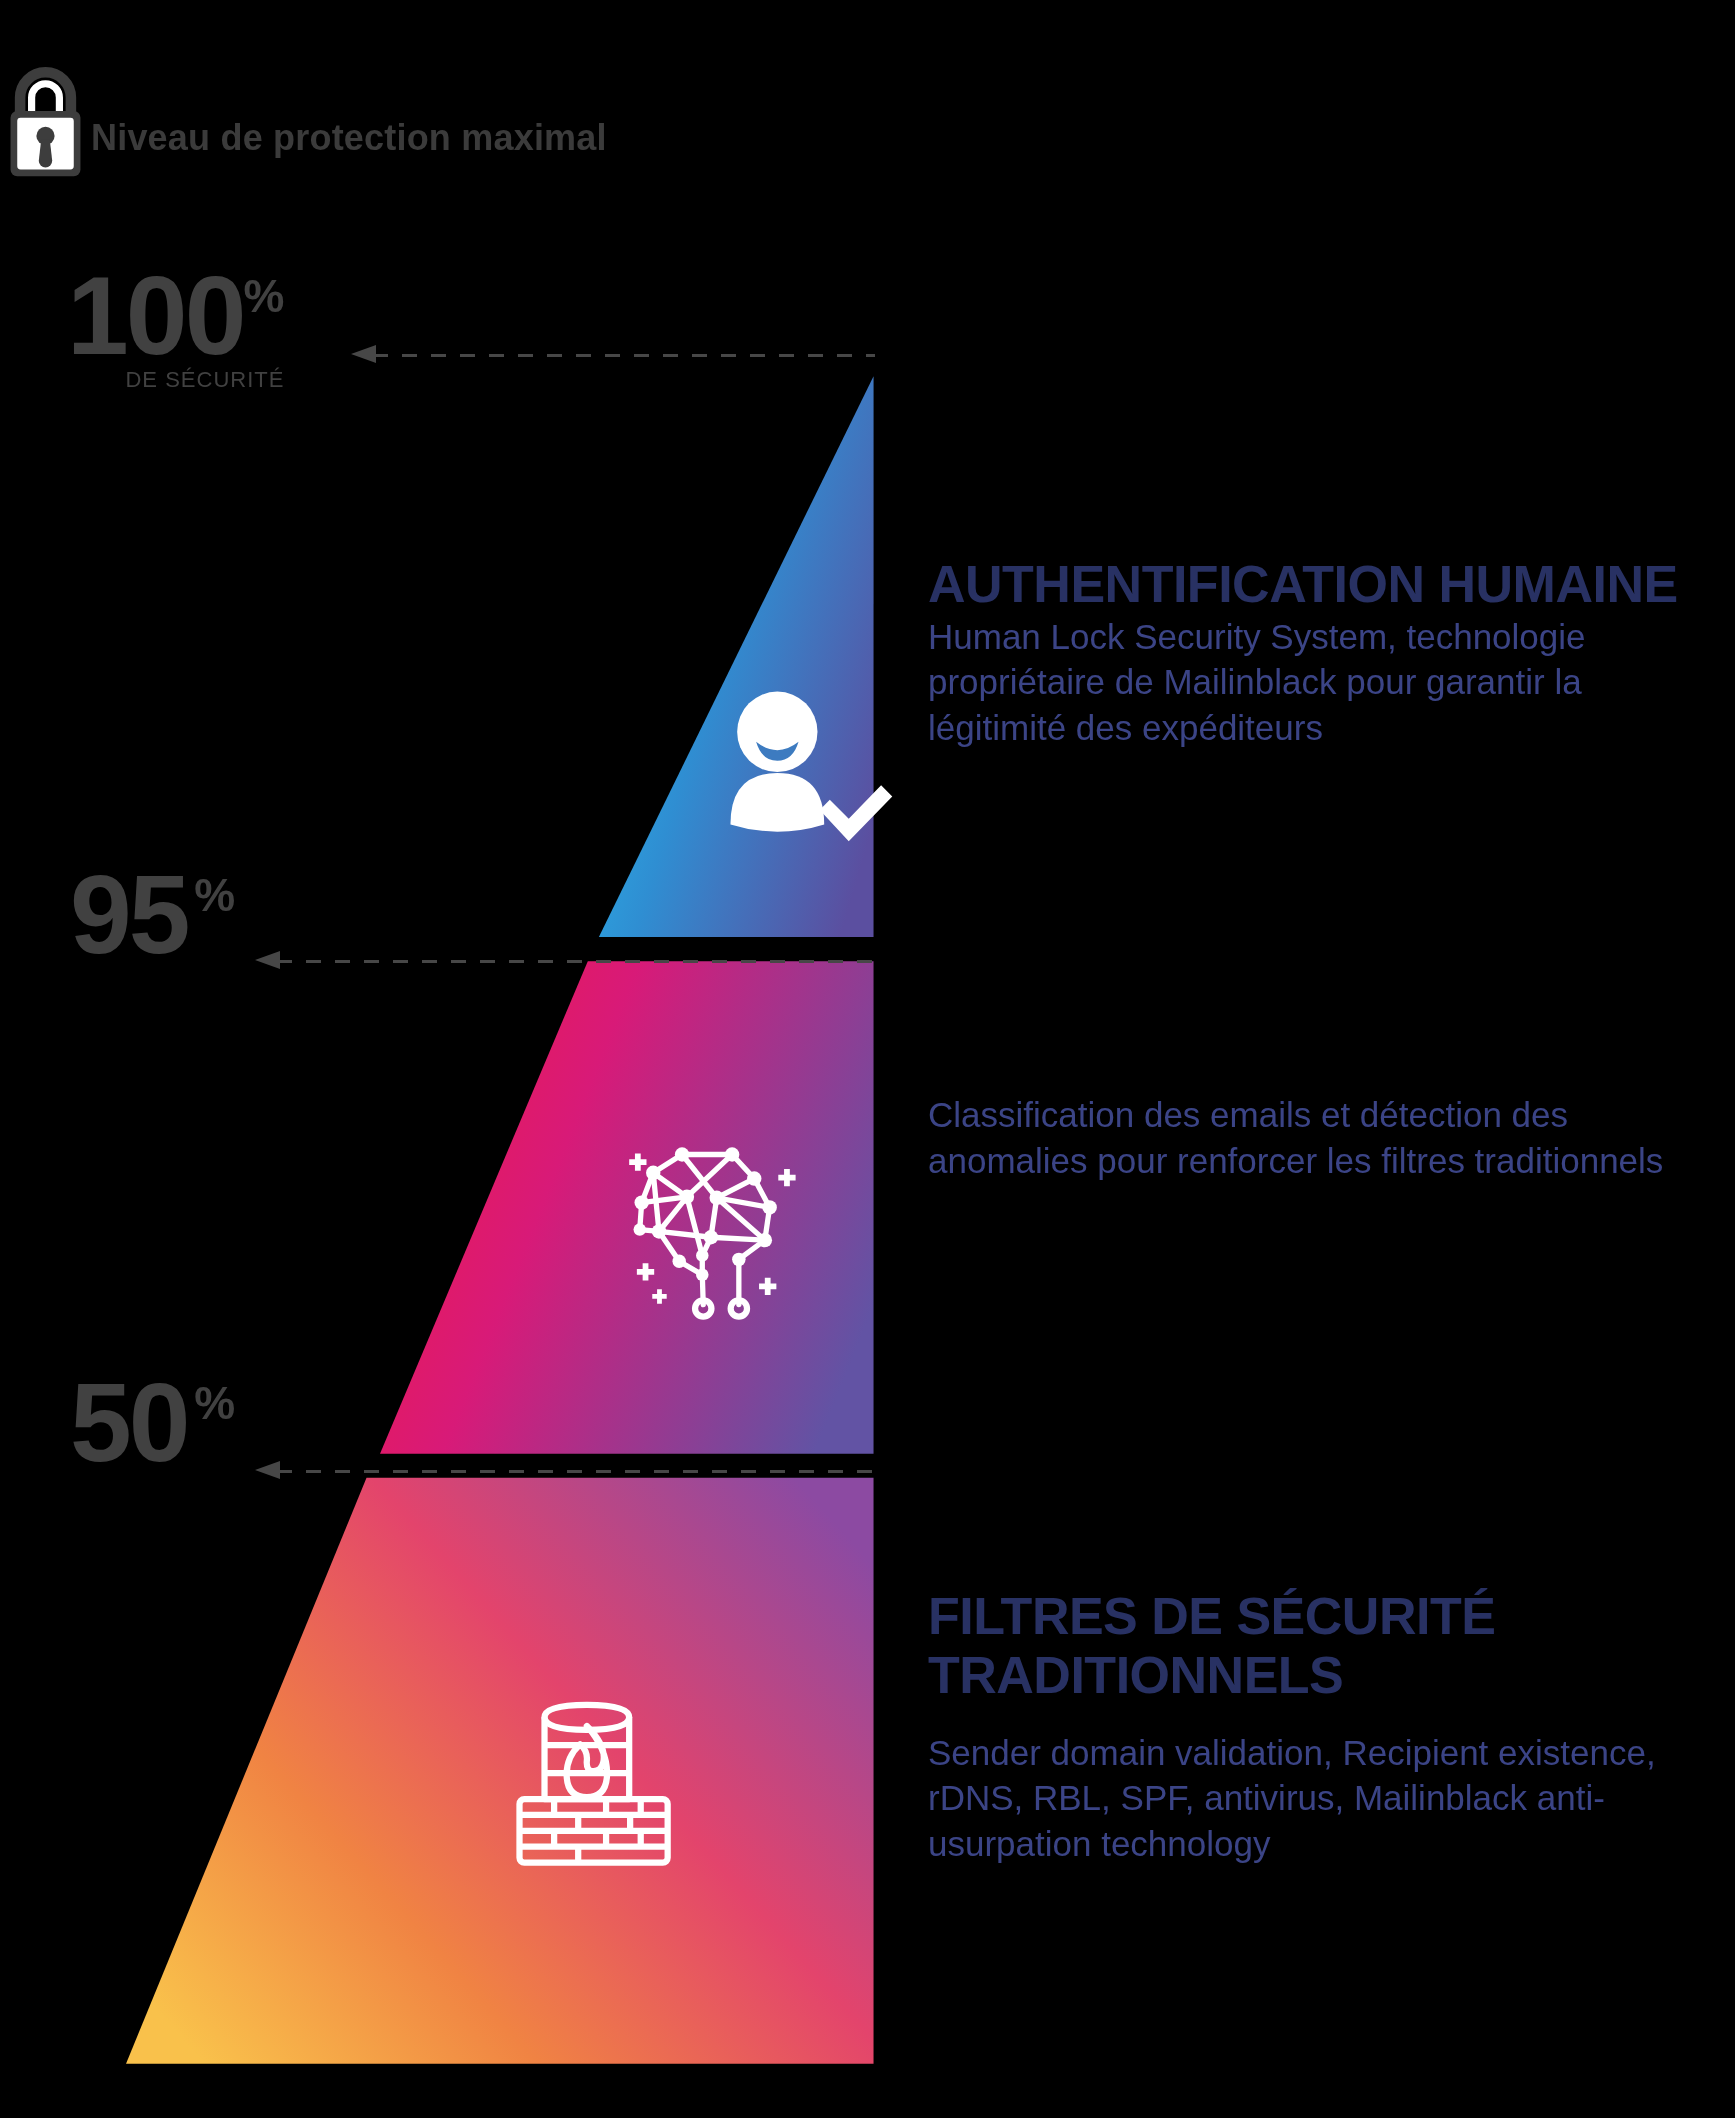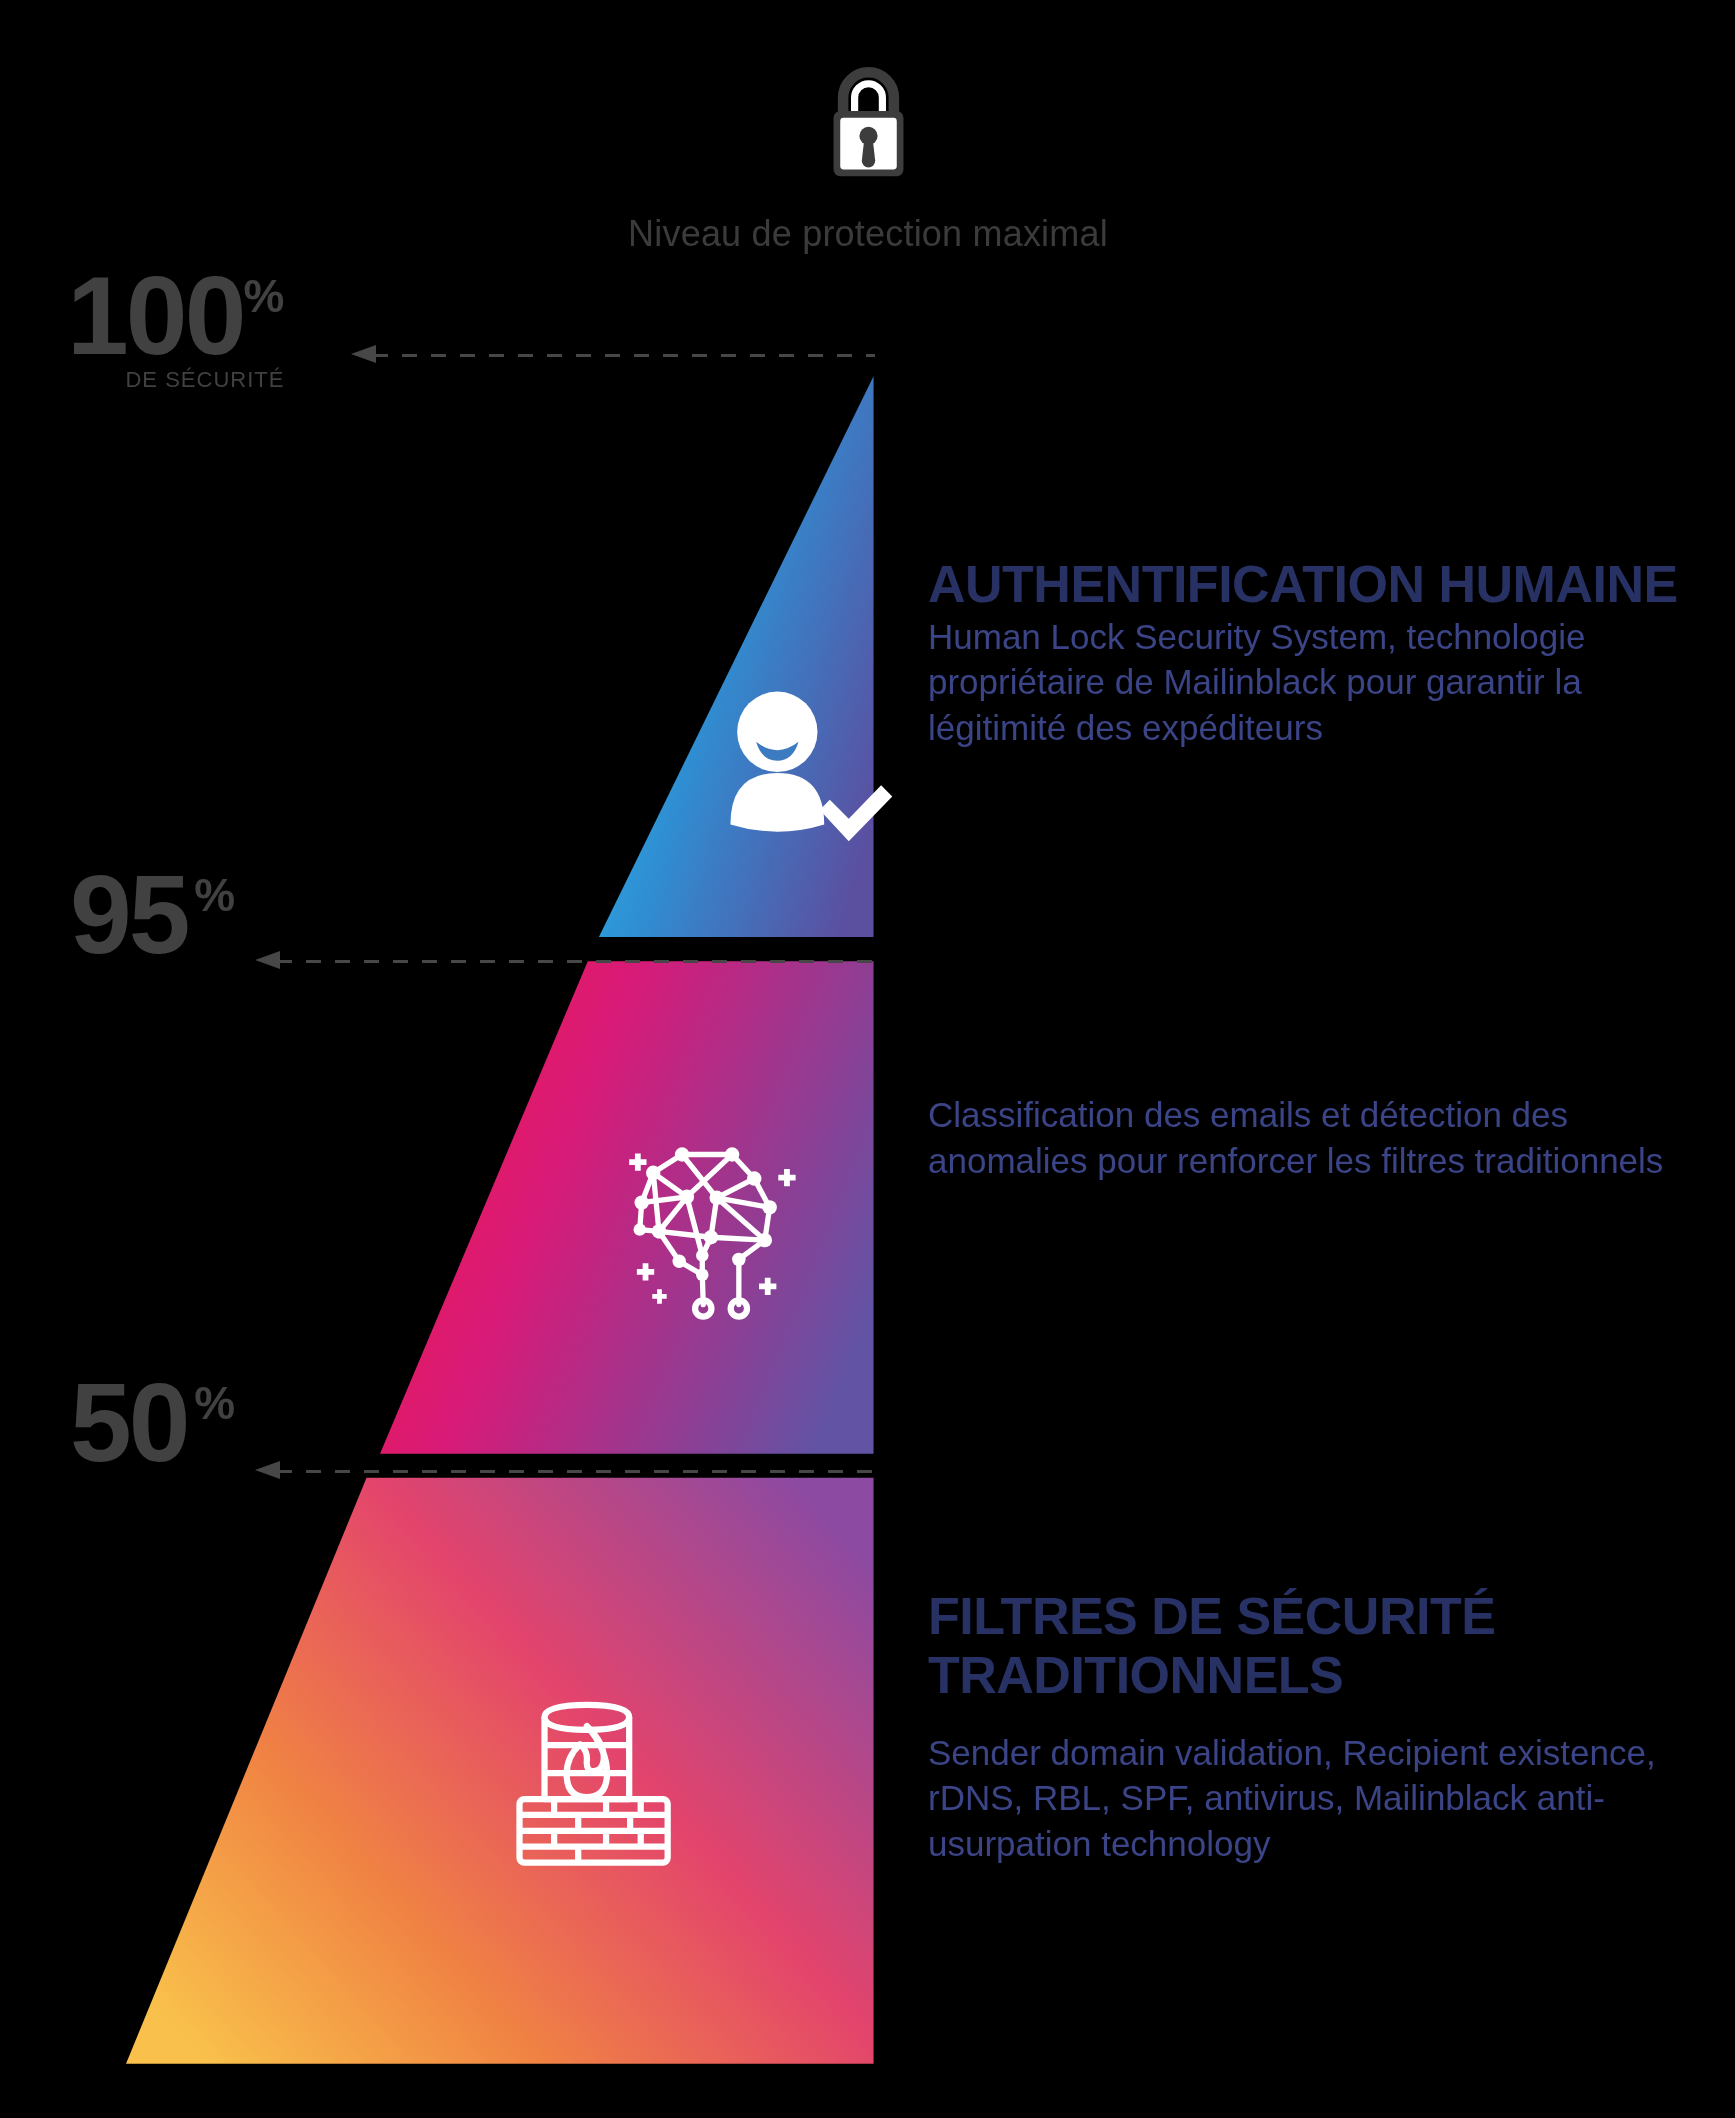--- a/index.html
+++ b/index.html
@@ -7,21 +7,21 @@
   body {
     width:1736px; height:2119px;
     font-family:"Liberation Sans", sans-serif;
     position:relative;
     overflow:hidden;
   }
 
   
   #lock-block {
     position:absolute; left:0; top:63px; width:1736px;
-    display:flex; flex-direction:column; align-items:center;
+    display:flex; flex-direction:row; align-items:center;font-weight:bold;
   }
   #lock-icon { width:91px; height:120px; display:block; }
   #lock-caption {
     margin-top:30px;
     font-size:36px;
     color:#3b3b3b;
     letter-spacing:0.2px;
     white-space:nowrap;
   }
 

